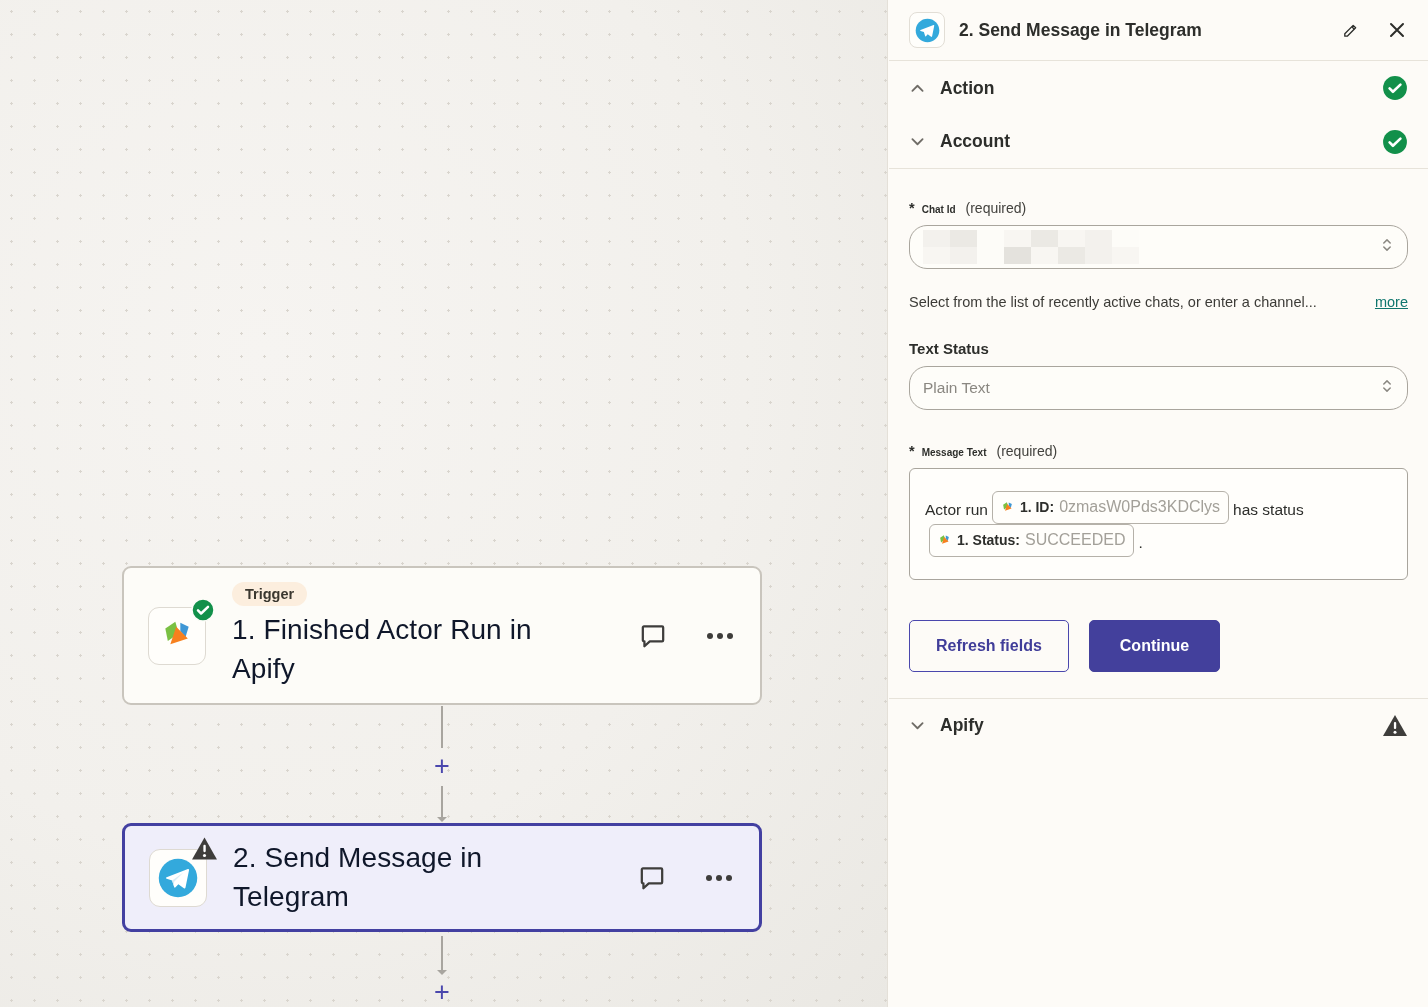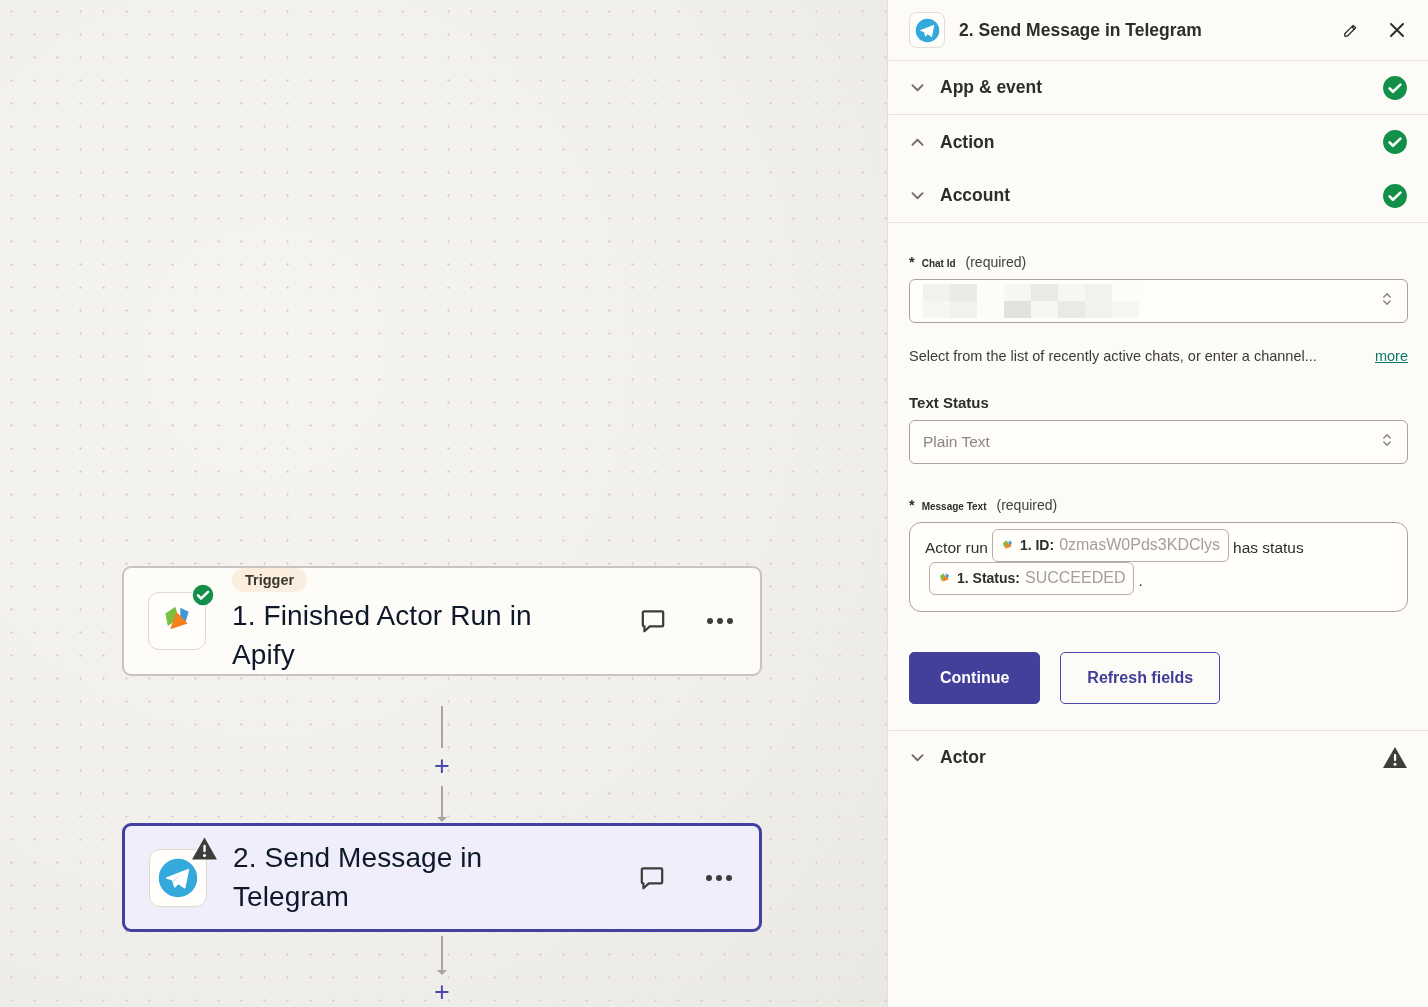--- a/index.html
+++ b/index.html
@@ -18,21 +18,21 @@
       radial-gradient(#d9d5ce 1px, rgba(0,0,0,0) 1.4px),
       radial-gradient(ellipse at 30% 35%, #f6f4f1 0%, #f2f0ec 55%, #eae8e3 100%);
     background-size: 23px 23px, 100% 100%;
     border-right: 1px solid #e4e0d8;
   }
   .step-card {
     position: absolute; left: 122px; width: 640px;
     background: #fdfcf8; border: 2px solid #c9c5bd; border-radius: 9px;
     display: flex; align-items: center; padding: 0 24px; cursor: pointer;
   }
-  .step-card.trigger { top: 566px; height: 110px; }
+  .step-card.trigger { top: 566px; height: 139px; }
   .step-card.selected {
     top: 823px; height: 109px;
     background: #efeefa; border: 3px solid #4340a1;
   }
   .tile {
     position: relative; width: 58px; height: 58px; flex: 0 0 58px;
     background: #fffefb; border: 1px solid #dedad2; border-radius: 11px;
     display: flex; align-items: center; justify-content: center;
   }
   .badge-check { position: absolute; top: -10px; right: -10px; width: 24px; height: 24px; }
@@ -87,38 +87,38 @@
 
   .form { padding: 4px 20px 0 20px; }
   .field-label-row { display: flex; align-items: baseline; gap: 7px; margin-top: 27px; }
   .req-mark { font-size: 14.5px; font-weight: bold; color: #2d2e2b; }
   .field-label { font-size: 10px; font-weight: bold; color: #2d2e2b; }
   .req-note { font-size: 14px; color: #43423e; margin-left: 3px; }
   .plain-label { font-size: 15px; font-weight: bold; color: #2d2e2b; margin-top: 30px; }
 
   .input-box {
     position: relative; margin-top: 9px; height: 44px;
-    background: #fefdf9; border: 1px solid #a9a59d; border-radius: 6px;
+    background: #fefdf9; border: 1px solid #a9a59d; border-radius: 18px;
     display: flex; align-items: center; padding: 0 40px 0 13px; cursor: pointer;
   }
   .stepper { position: absolute; right: 12px; top: 50%; transform: translateY(-50%); }
   .select-value { font-size: 15.5px; color: #8a8781; }
 
   .redact { display: grid; grid-template-columns: repeat(8, 27px); grid-auto-rows: 17px; }
   .redact i { display: block; }
   .r0 { background: #fdfcf8; } .r1 { background: #f3f1ed; }
   .r2 { background: #ebe9e4; } .r3 { background: #f8f6f2; } .r4 { background: #e4e2dd; }
 
   .helper-row { display: flex; align-items: baseline; margin-top: 25px; }
   .helper-text { font-size: 14.5px; color: #3c3b37; flex: 1 1 auto; }
   .more-link { font-size: 14.5px; color: #0f766e; text-decoration: underline; cursor: pointer; white-space: nowrap; margin-left: 14px; }
 
   .msg-box {
     margin-top: 9px; min-height: 90px; background: #fffefb;
-    border: 1px solid #a9a59d; border-radius: 12px; padding: 6px 15px;
+    border: 1px solid #a9a59d; border-radius: 6px; padding: 22px 15px;
     font-size: 15.5px; line-height: 1.75; color: #2d2e2b; cursor: text;
   }
   .token {
     display: inline-flex; align-items: center; gap: 5px;
     border: 1px solid #b5b1a9; border-radius: 6px; background: #fffefb;
     padding: 1px 8px 2px 7px; margin: 0 4px; cursor: pointer; white-space: nowrap;
   }
   .token b { font-size: 14px; color: #2d2e2b; }
   .token .tok-val { font-size: 16px; color: #a3a099; }
 
@@ -229,32 +229,20 @@
           </svg>
         </button>
         <button class="icon-btn">
           <svg width="18" height="18" viewBox="0 0 18 18">
             <path d="M3 3l12 12M15 3L3 15" stroke="#2d2e2b" stroke-width="2" stroke-linecap="round"></path>
           </svg>
         </button>
       </div>
     </div>
 
-    <button class="section-row">
-      <svg width="17" height="17" viewBox="0 0 16 16">
-        <path d="M3.2 5.8 8 10.6l4.8-4.8" stroke="#6f6c66" stroke-width="1.7" fill="none" stroke-linecap="round" stroke-linejoin="round"></path>
-      </svg>
-      <span class="section-label">App &amp; event</span>
-      <span class="status-ic">
-        <svg width="26" height="26" viewBox="0 0 24 24">
-          <circle cx="12" cy="12" r="11" fill="#12904a"></circle>
-          <path d="M7 12.4l3.1 3.1L17 8.9" stroke="#fff" stroke-width="2.4" fill="none" stroke-linecap="round" stroke-linejoin="round"></path>
-        </svg>
-      </span>
-    </button>
 
     <button class="section-row expanded">
       <svg width="17" height="17" viewBox="0 0 16 16">
         <path d="M3.2 10.2 8 5.4l4.8 4.8" stroke="#6f6c66" stroke-width="1.7" fill="none" stroke-linecap="round" stroke-linejoin="round"></path>
       </svg>
       <span class="section-label">Action</span>
       <span class="status-ic">
         <svg width="26" height="26" viewBox="0 0 24 24">
           <circle cx="12" cy="12" r="11" fill="#12904a"></circle>
           <path d="M7 12.4l3.1 3.1L17 8.9" stroke="#fff" stroke-width="2.4" fill="none" stroke-linecap="round" stroke-linejoin="round"></path>
@@ -343,30 +331,30 @@
               <polygon points="10,15 22,7 26,21 13,30" fill="#7ac043"></polygon>
               <polygon points="28,8 38,13 34,26 28,18" fill="#3f97d5"></polygon>
               <polygon points="23,13 37,27 16,34" fill="#f7801e"></polygon>
             </svg>
             <b>1. Status:</b>
             <span class="tok-val">SUCCEEDED</span>
           </span><span>.</span>
       </div>
 
       <div class="btn-row">
+        <button class="btn btn-outline">Refresh fields</button>
         <button class="btn btn-solid">Continue</button>
-        <button class="btn btn-outline">Refresh fields</button>
       </div>
     </div>
 
     <button class="section-row test-row">
       <svg width="17" height="17" viewBox="0 0 16 16">
         <path d="M3.2 5.8 8 10.6l4.8-4.8" stroke="#6f6c66" stroke-width="1.7" fill="none" stroke-linecap="round" stroke-linejoin="round"></path>
       </svg>
-      <span class="section-label">Actor</span>
+      <span class="section-label">Apify</span>
       <span class="status-ic">
         <svg width="27" height="25" viewBox="0 0 26 24">
           <path d="M13 1.5 L25 22.5 H1 Z" fill="#3e3d3b"></path>
           <rect x="11.9" y="8.5" width="2.3" height="7" rx="1" fill="#fff"></rect>
           <circle cx="13" cy="18.8" r="1.5" fill="#fff"></circle>
         </svg>
       </span>
     </button>
 
   </div>

